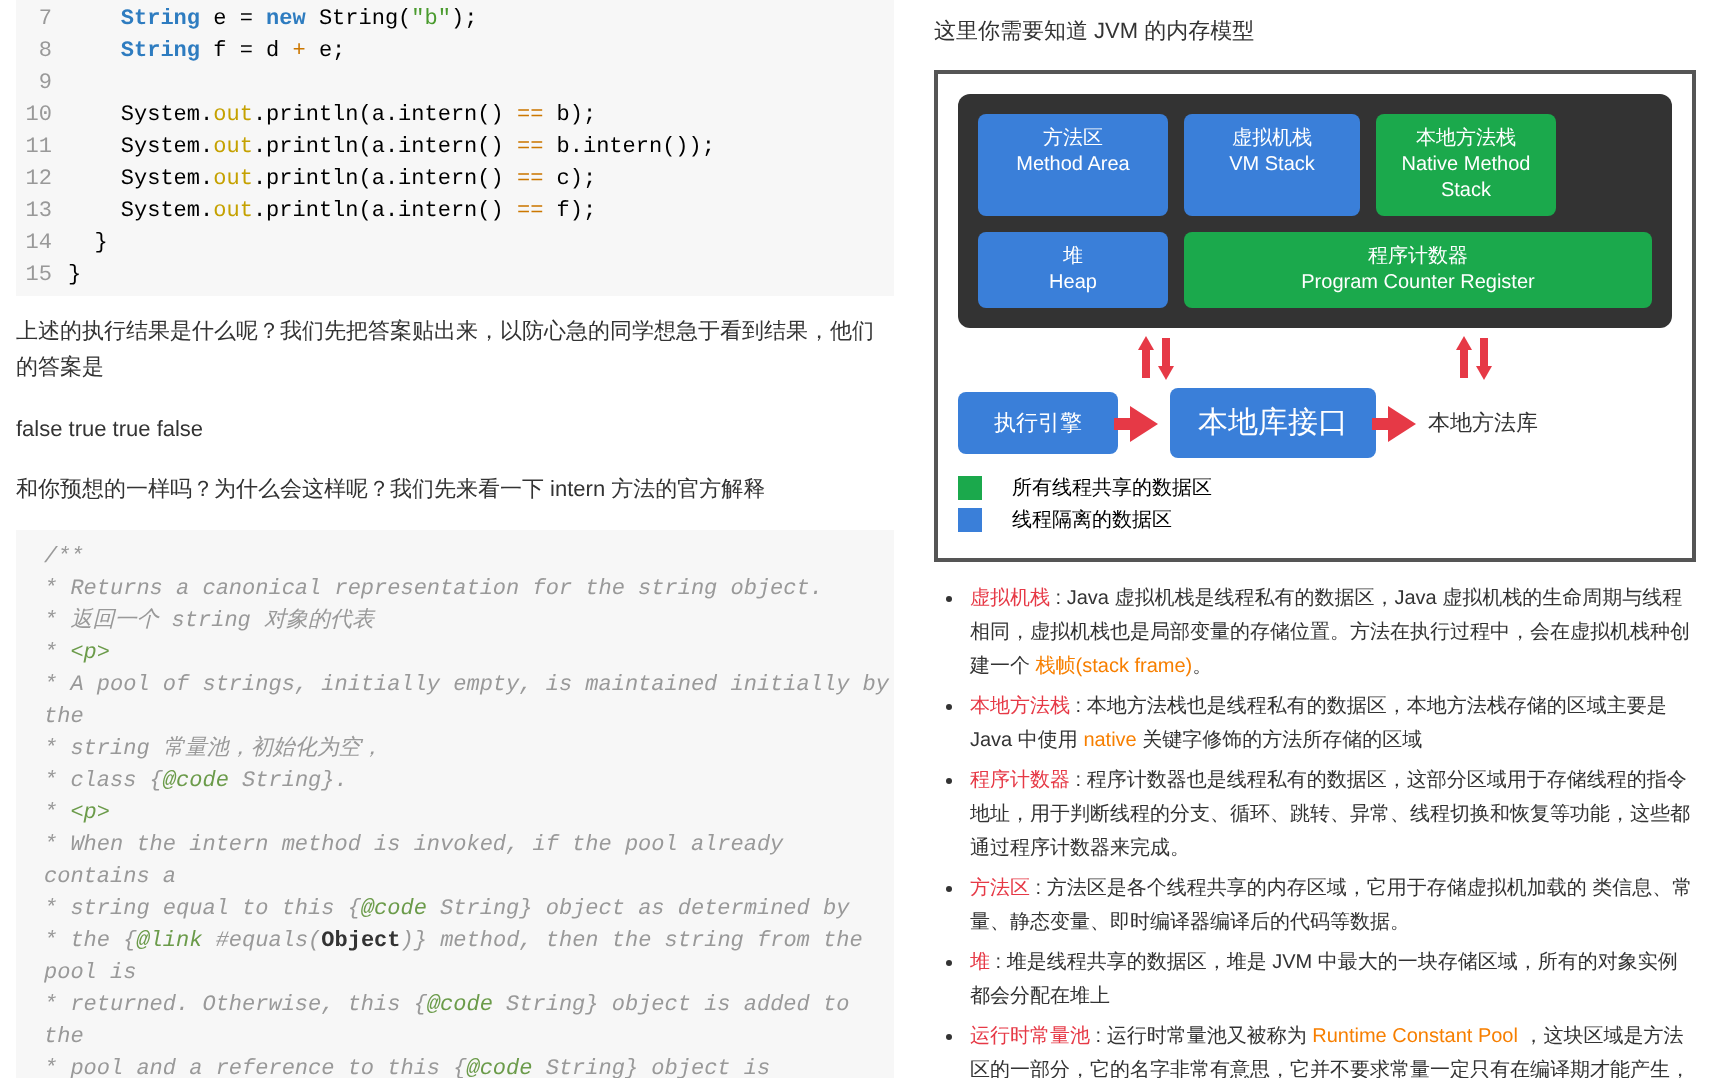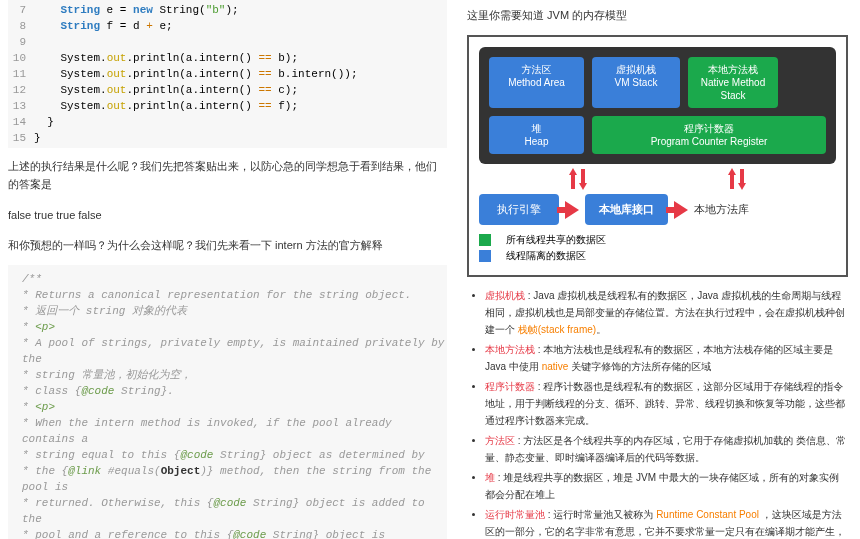--- a/index.html
+++ b/index.html
@@ -35,21 +35,21 @@
 .heap { width: 95px; }
 .pc-reg { flex: 1; }
 .arrows-row { display: flex; justify-content: space-around; padding: 4px 20px; }
 .arrow-updown { width: 18px; height: 22px; position: relative; }
 .arrow-updown::before { content: ''; position: absolute; left: 0; top: 0; width: 0; height: 0; border-left: 4px solid transparent; border-right: 4px solid transparent; border-bottom: 7px solid #e63946; }
 .arrow-updown::after { content: ''; position: absolute; right: 0; bottom: 0; width: 0; height: 0; border-left: 4px solid transparent; border-right: 4px solid transparent; border-top: 7px solid #e63946; }
 .arrow-updown .bar1 { position: absolute; left: 2px; top: 7px; width: 4px; height: 14px; background: #e63946; }
 .arrow-updown .bar2 { position: absolute; right: 2px; top: 1px; width: 4px; height: 14px; background: #e63946; }
 .engine-row { display: flex; align-items: center; gap: 6px; margin-bottom: 8px; }
 .engine-box { background: #3a7fd9; color: #fff; border-radius: 4px; padding: 8px 18px; font-size: 11px; }
-.lib-box { background: #3a7fd9; color: #fff; border-radius: 4px; padding: 8px 14px; font-size: 11px; font-weight: bold; }
+.lib-box { background: #3a7fd9; color: #fff; border-radius: 4px; padding: 8px 14px; font-size: 15px; }
 .arrow-right { width: 0; height: 0; border-top: 9px solid transparent; border-bottom: 9px solid transparent; border-left: 14px solid #e63946; position: relative; }
 .arrow-right::before { content: ''; position: absolute; left: -22px; top: -3px; width: 10px; height: 6px; background: #e63946; }
 .native-lib { font-size: 11px; color: #333; }
 .legend { margin-top: 6px; font-size: 10px; }
 .legend-item { display: flex; align-items: center; gap: 15px; margin-bottom: 2px; }
 .legend-sq { width: 12px; height: 12px; }
 .sq-green { background: #1ba94c; }
 .sq-blue { background: #3a7fd9; }
 ul.terms { list-style: disc; padding-left: 18px; font-size: 10px; line-height: 1.7; color: #333; }
 ul.terms li { margin-bottom: 3px; }
@@ -101,21 +101,21 @@
 
   <p class="para">上述的执行结果是什么呢？我们先把答案贴出来，以防心急的同学想急于看到结果，他们的答案是</p>
   <p class="answer">false true true false</p>
   <p class="para">和你预想的一样吗？为什么会这样呢？我们先来看一下 intern 方法的官方解释</p>
 
   <div class="comment-block">
     <div>/**</div>
     <div> * Returns a canonical representation for the string object.</div>
     <div> * 返回一个 string 对象的代表</div>
     <div><span> * </span><span class="tag">&lt;p&gt;</span></div>
-    <div> * A pool of strings, privately empty, is maintained privately by the</div>
+    <div> * A pool of strings, initially empty, is maintained initially by the</div>
     <div> * string 常量池，初始化为空，</div>
     <div><span> * class {</span><span class="tag">@code</span><span> String}.</span></div>
     <div><span> * </span><span class="tag">&lt;p&gt;</span></div>
     <div> * When the intern method is invoked, if the pool already contains a</div>
     <div><span> * string equal to this {</span><span class="tag">@code</span><span> String} object as determined by</span></div>
     <div><span> * the {</span><span class="tag">@link</span><span> #equals(</span><span class="jtype">Object</span><span>)} method, then the string from the pool is</span></div>
     <div><span> * returned. Otherwise, this {</span><span class="tag">@code</span><span> String} object is added to the</span></div>
     <div><span> * pool and a reference to this {</span><span class="tag">@code</span><span> String} object is returned.</span></div>
 
   </div>

